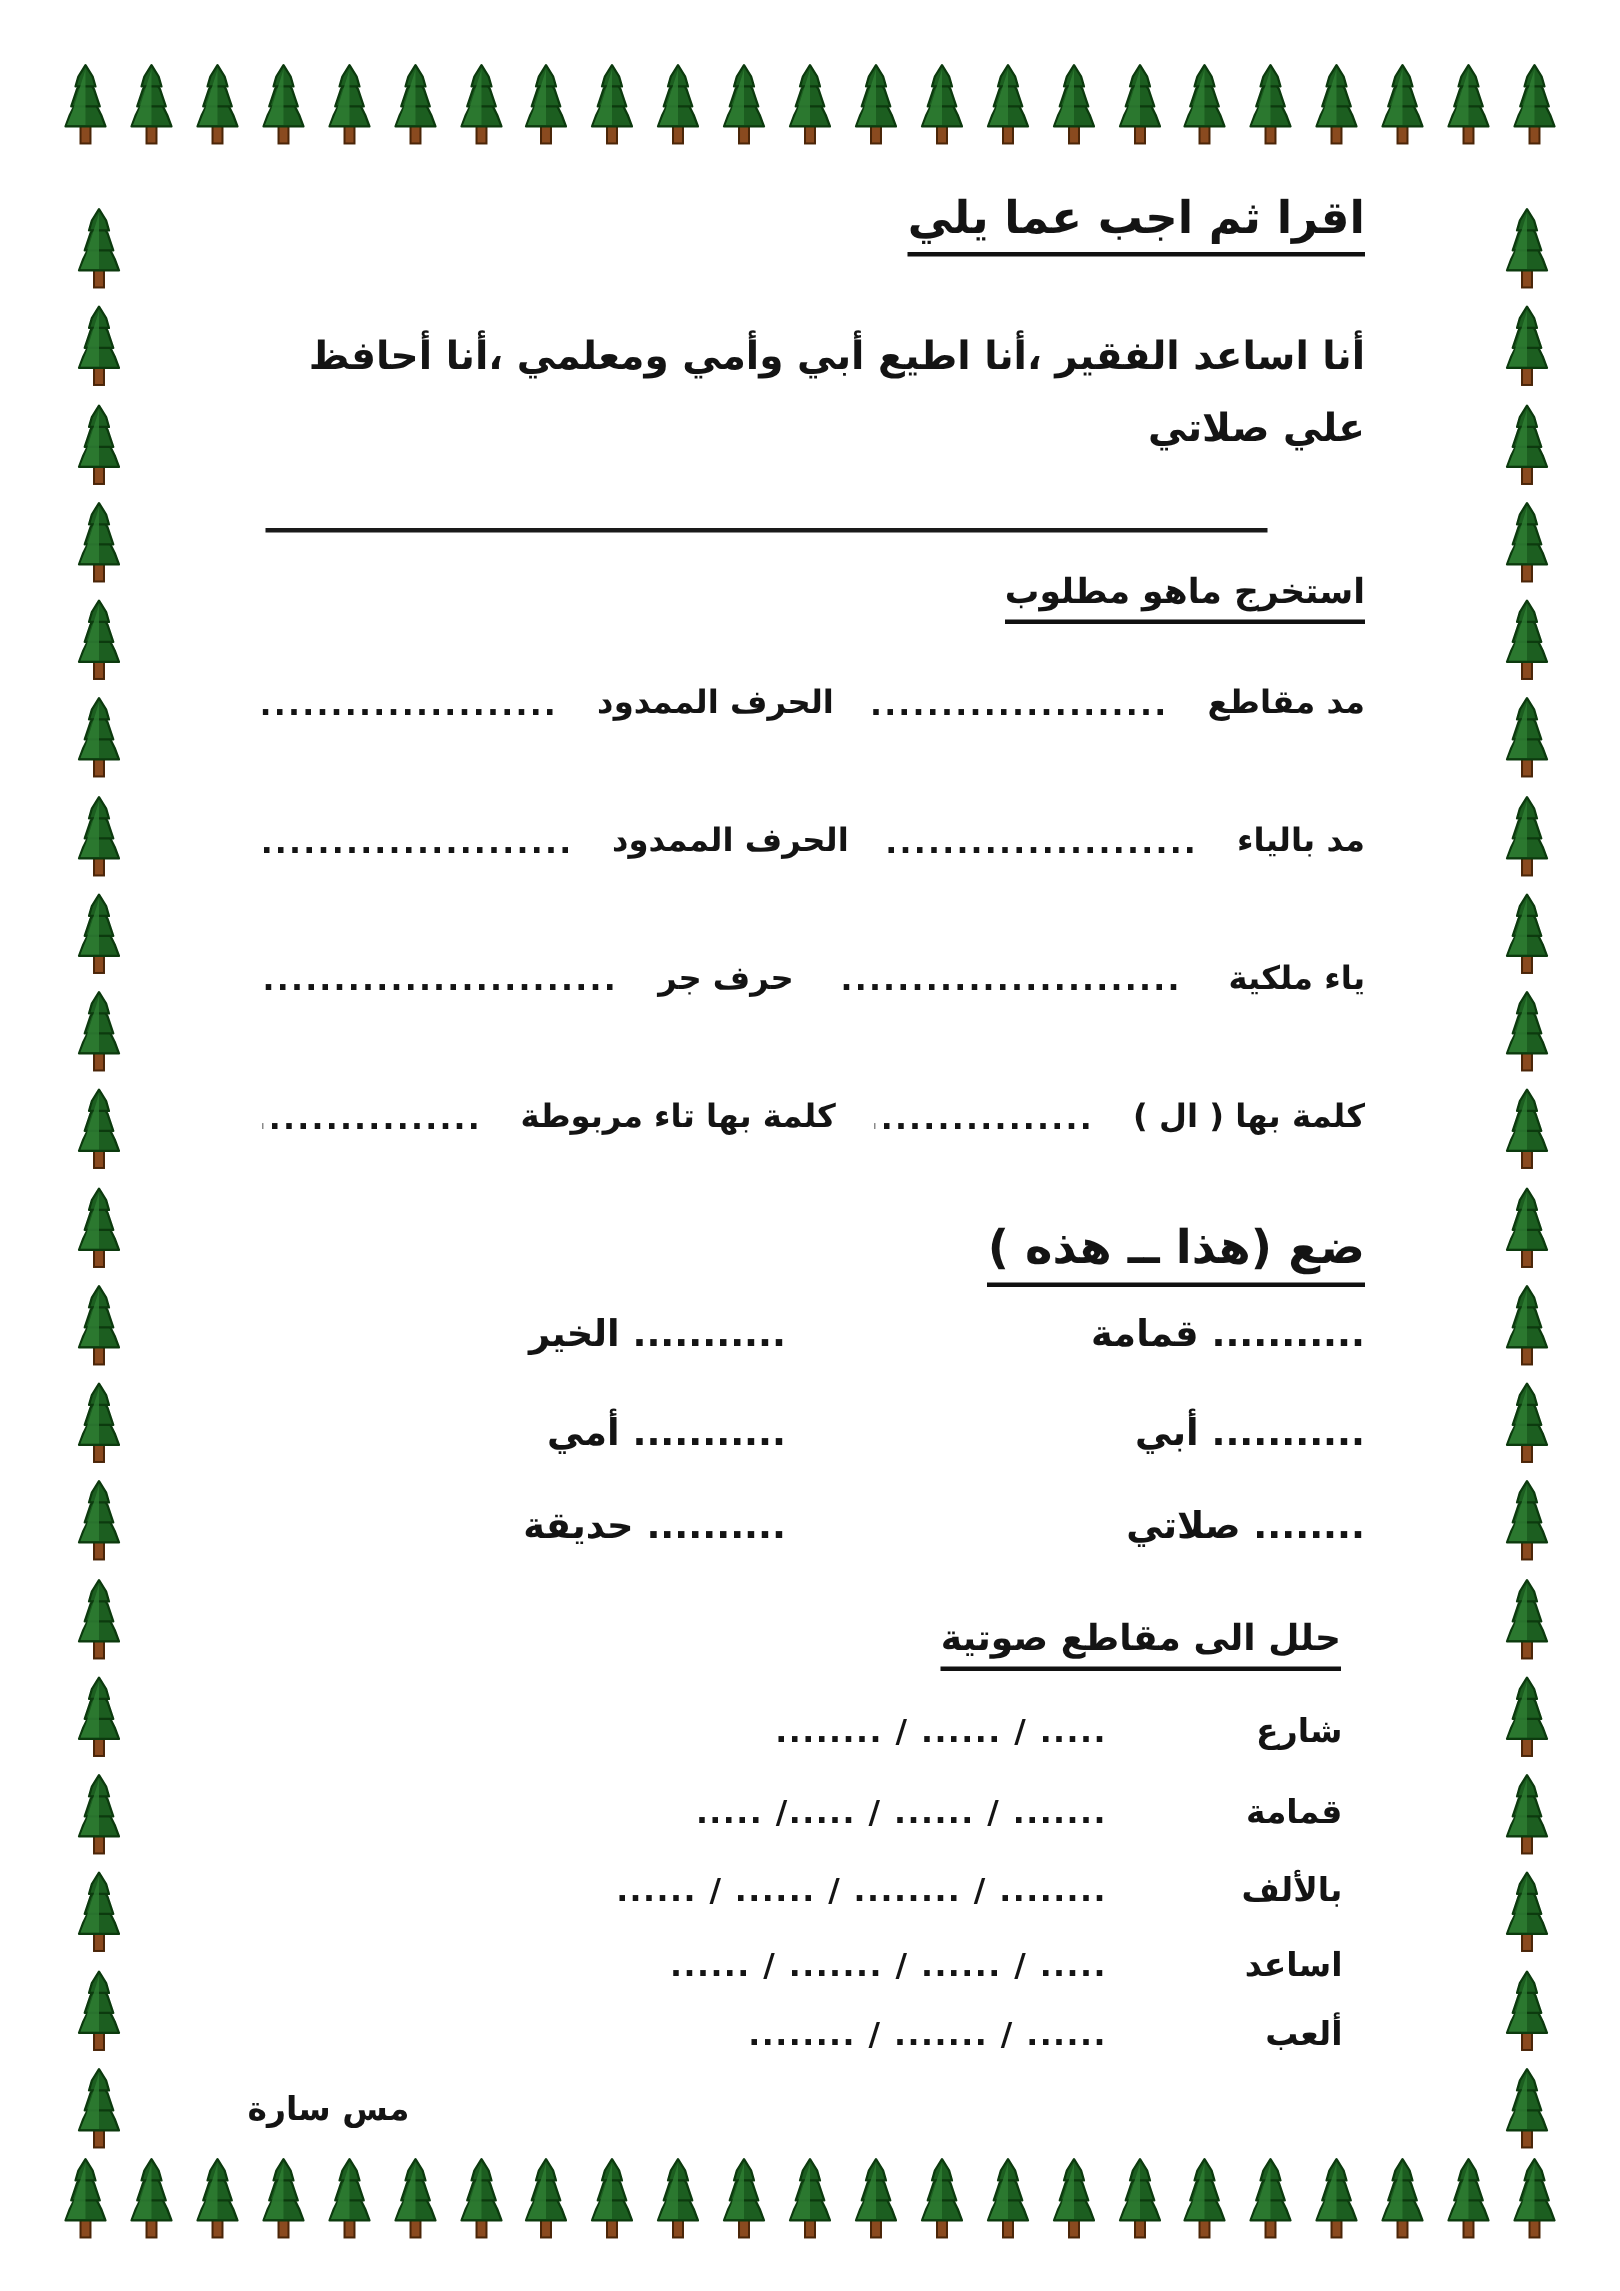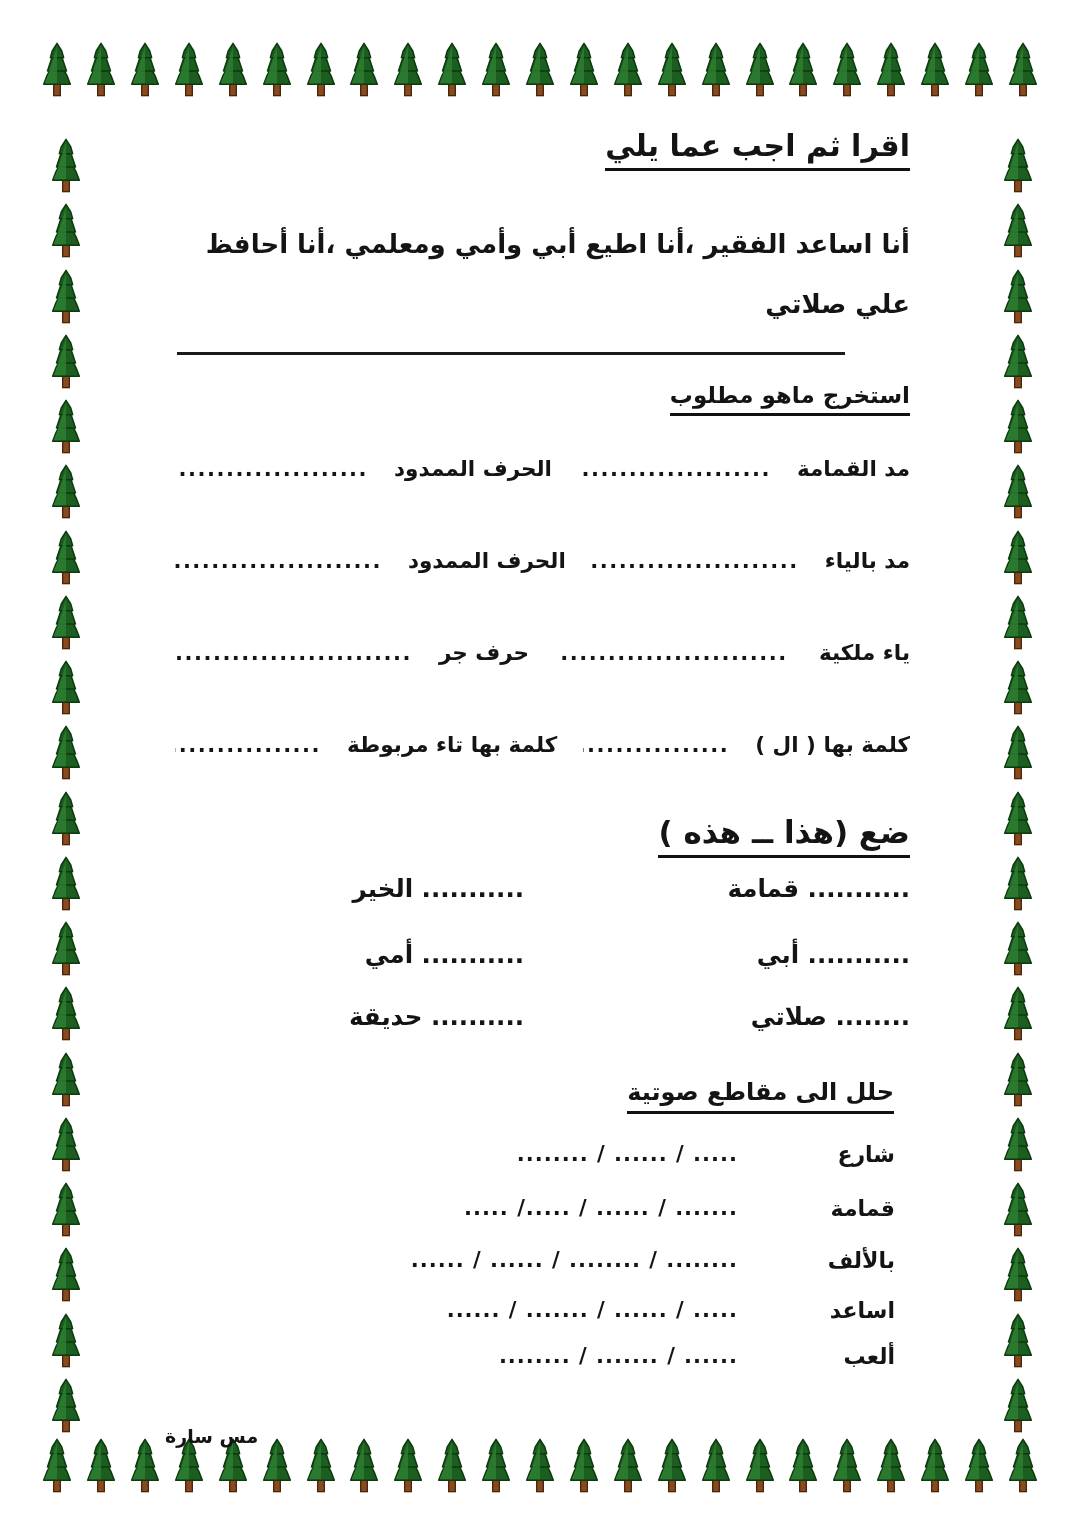--- a/index.html
+++ b/index.html
@@ -25,41 +25,41 @@
     position:absolute; top:138px; height:1296px;
     display:flex; flex-direction:column; justify-content:space-between; align-items:center;
   }
   .border-left  { left:46px;  width:40px; }
   .border-right { right:42px; width:40px; }
   
   .content { position:absolute; left:175px; top:0; width:735px; direction:rtl; }
   .abs { position:absolute; }
   .u { border-bottom:3px solid #111; padding-bottom:5px; }
   .title { right:0; top:128px; font-size:30px; letter-spacing:0.5px; }
-  .passage { right:0; top:214px; width:100%; font-size:26px; line-height:60px; text-align:right; }
+  .passage { right:0; top:214px; width:100%; font-size:26px; line-height:48px; text-align:right; }
   .sep-line { right:65px; top:352px; width:668px; border-top:3px solid #1a1a1a; height:0; }
   .h-extract { right:0; top:382px; font-size:23px; }
   .x-row {
     position:absolute; width:100%;
     display:grid; grid-template-columns:max-content 1fr max-content 1fr;
     column-gap:26px; align-items:center;
     font-size:21.5px;
   }
   .x-dots { white-space:nowrap; overflow:hidden; letter-spacing:1.5px; font-size:21px; }
   .x-dots.c { text-align:center; }
   .x-dots.l { text-align:left; }
   .h-demo { right:0; top:814px; font-size:31px;text-align:center; }
   .d-row { position:absolute; width:100%; height:40px; font-size:24.5px; }
   .d-item-r { position:absolute; right:0; white-space:nowrap;text-align:center; }
   .d-item-l { position:absolute; right:386px; white-space:nowrap; }
   .h-syll { right:16px; top:1078px; font-size:24px; }
   .s-row { position:absolute; width:100%; height:36px; font-size:22px; }
   .s-word { position:absolute; right:15px; white-space:nowrap; }
   .s-dots { position:absolute; right:172px; white-space:nowrap; font-size:21px; letter-spacing:1px; }
-  .signature { position:absolute; left:165px; top:1425px; font-size:19px; direction:rtl; }
+  .signature { position:absolute; left:165px; top:1394px; font-size:22px; direction:rtl; }
 </style>
 </head>
 <body>
 
 <svg width="0" height="0" style="position:absolute" aria-hidden="true">
   <defs>
     <g id="tree-shape">
       <rect x="16.5" y="41" width="7" height="15" fill="var(--trunk,#8a4a1f)" stroke="var(--trunk-edge,#4a2508)" stroke-width="1.4"></rect>
       <polygon points="20,17 27,28 31,36 34,44 6,44 9,36 13,28" fill="var(--foliage,#1c5e20)" stroke="var(--foliage-edge,#0c3a0e)" stroke-width="1.6" stroke-linejoin="round"></polygon>
       <polygon points="20,8 26,18 30,30 10,30 14,18" fill="var(--foliage,#1c5e20)" stroke="var(--foliage-edge,#0c3a0e)" stroke-width="1.6" stroke-linejoin="round"></polygon>
@@ -344,21 +344,21 @@
 
     <div class="abs passage">
       <div>أنا اساعد الفقير ،أنا اطيع أبي وأمي ومعلمي ،أنا أحافظ علي صلاتي</div>
     </div>
 
     <div class="abs sep-line"></div>
 
     <div class="abs h-extract u">استخرج ماهو مطلوب</div>
 
     <div class="abs x-row" style="top:456px">
-      <span>مد القمامة</span>
+      <span>مد مقاطع</span>
       <span class="x-dots c">........................</span>
       <span>الحرف الممدود</span>
       <span class="x-dots l">.........................</span>
     </div>
     <div class="abs x-row" style="top:548px">
       <span>مد بالياء</span>
       <span class="x-dots c">........................</span>
       <span>الحرف الممدود</span>
       <span class="x-dots l">.........................</span>
     </div>

